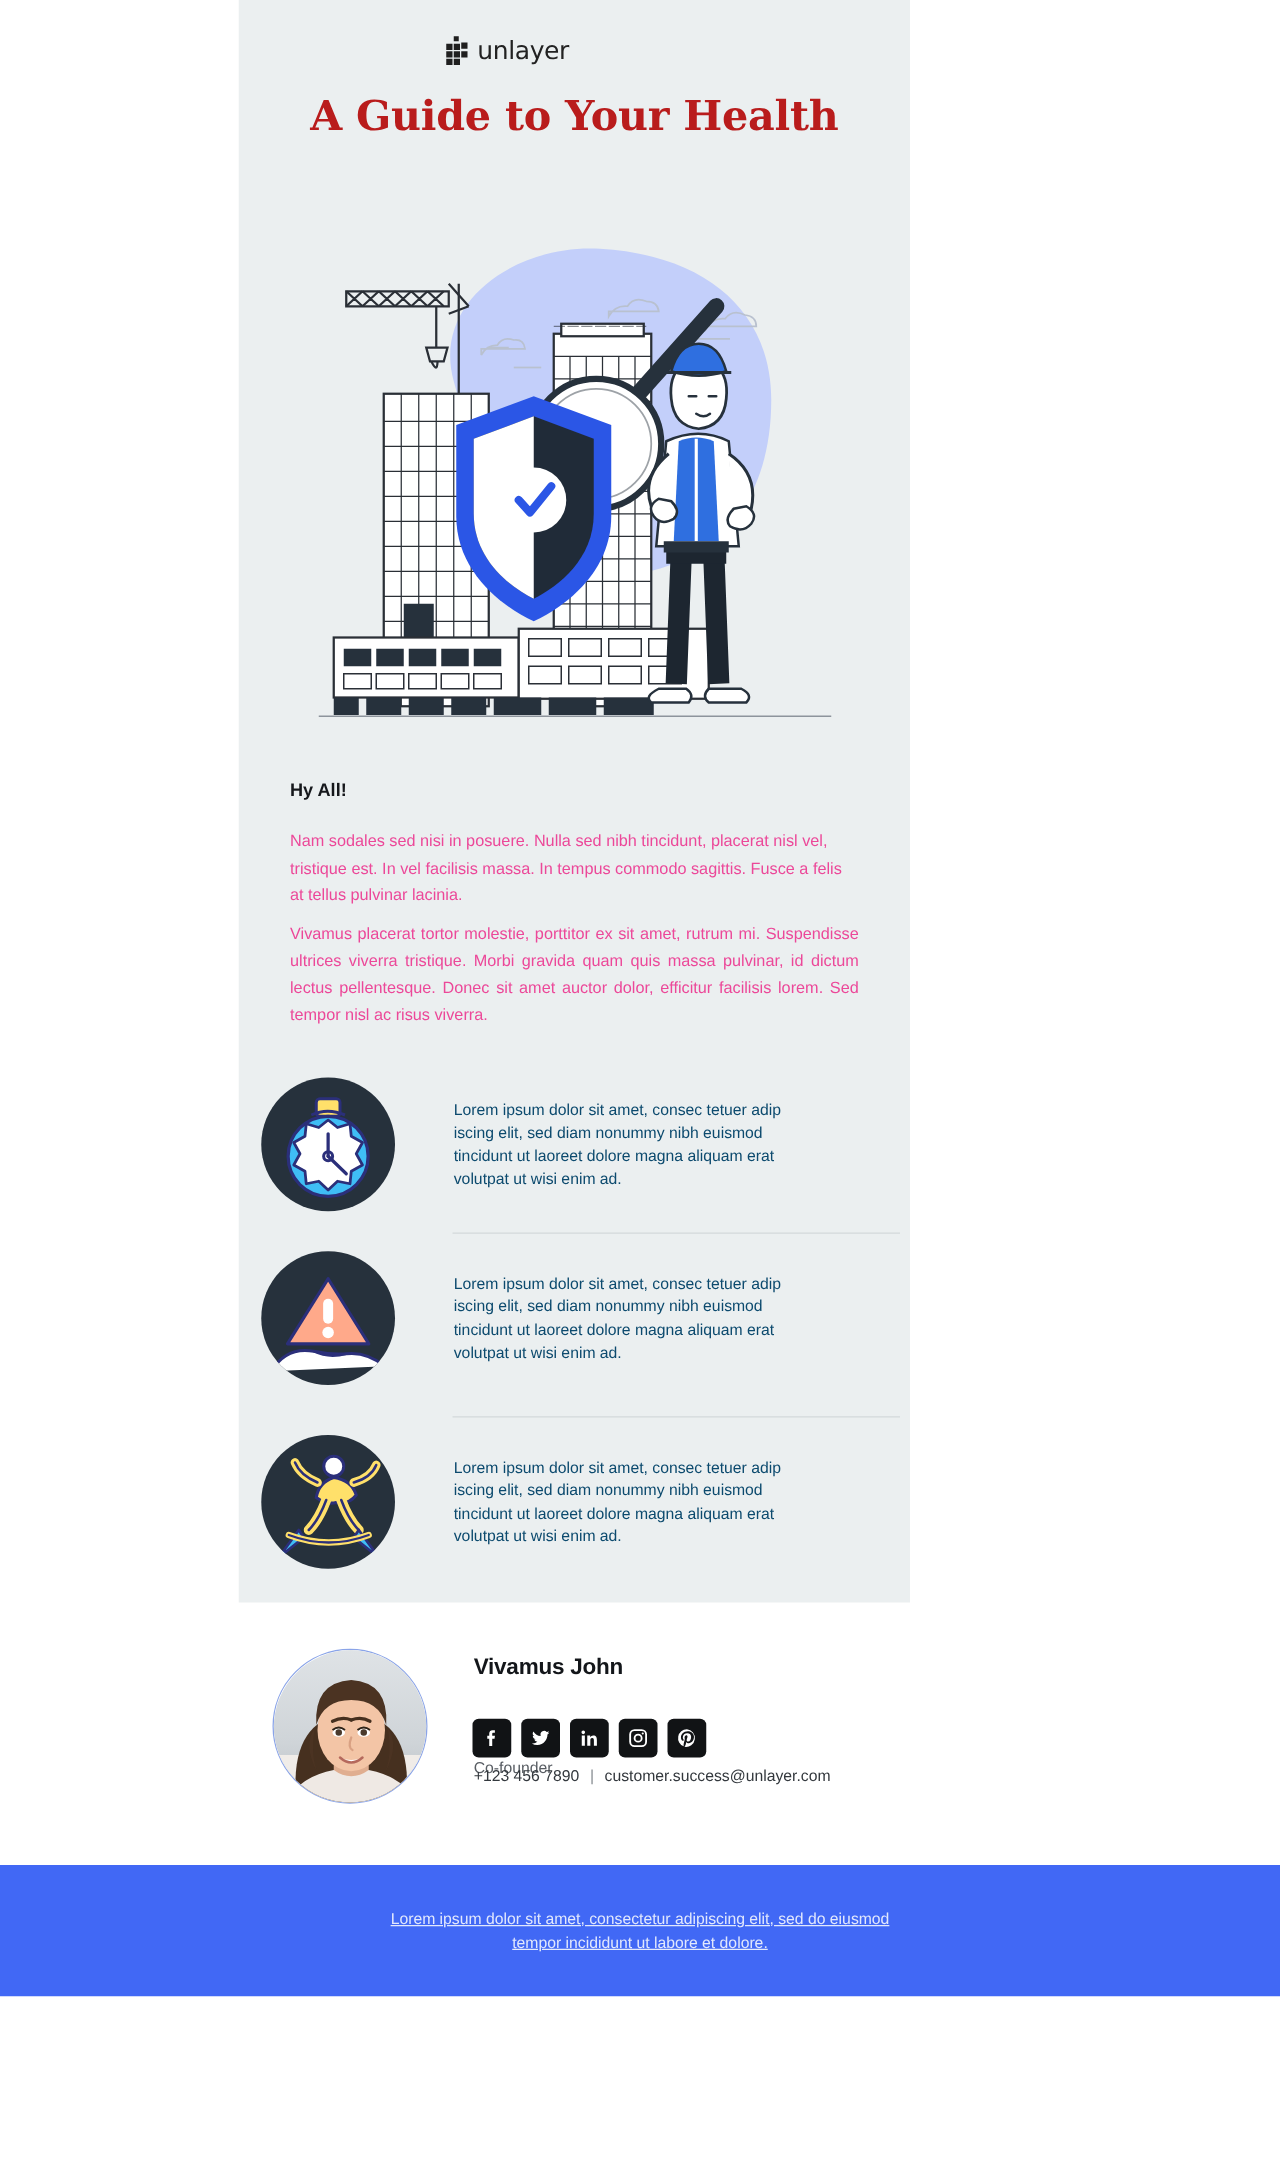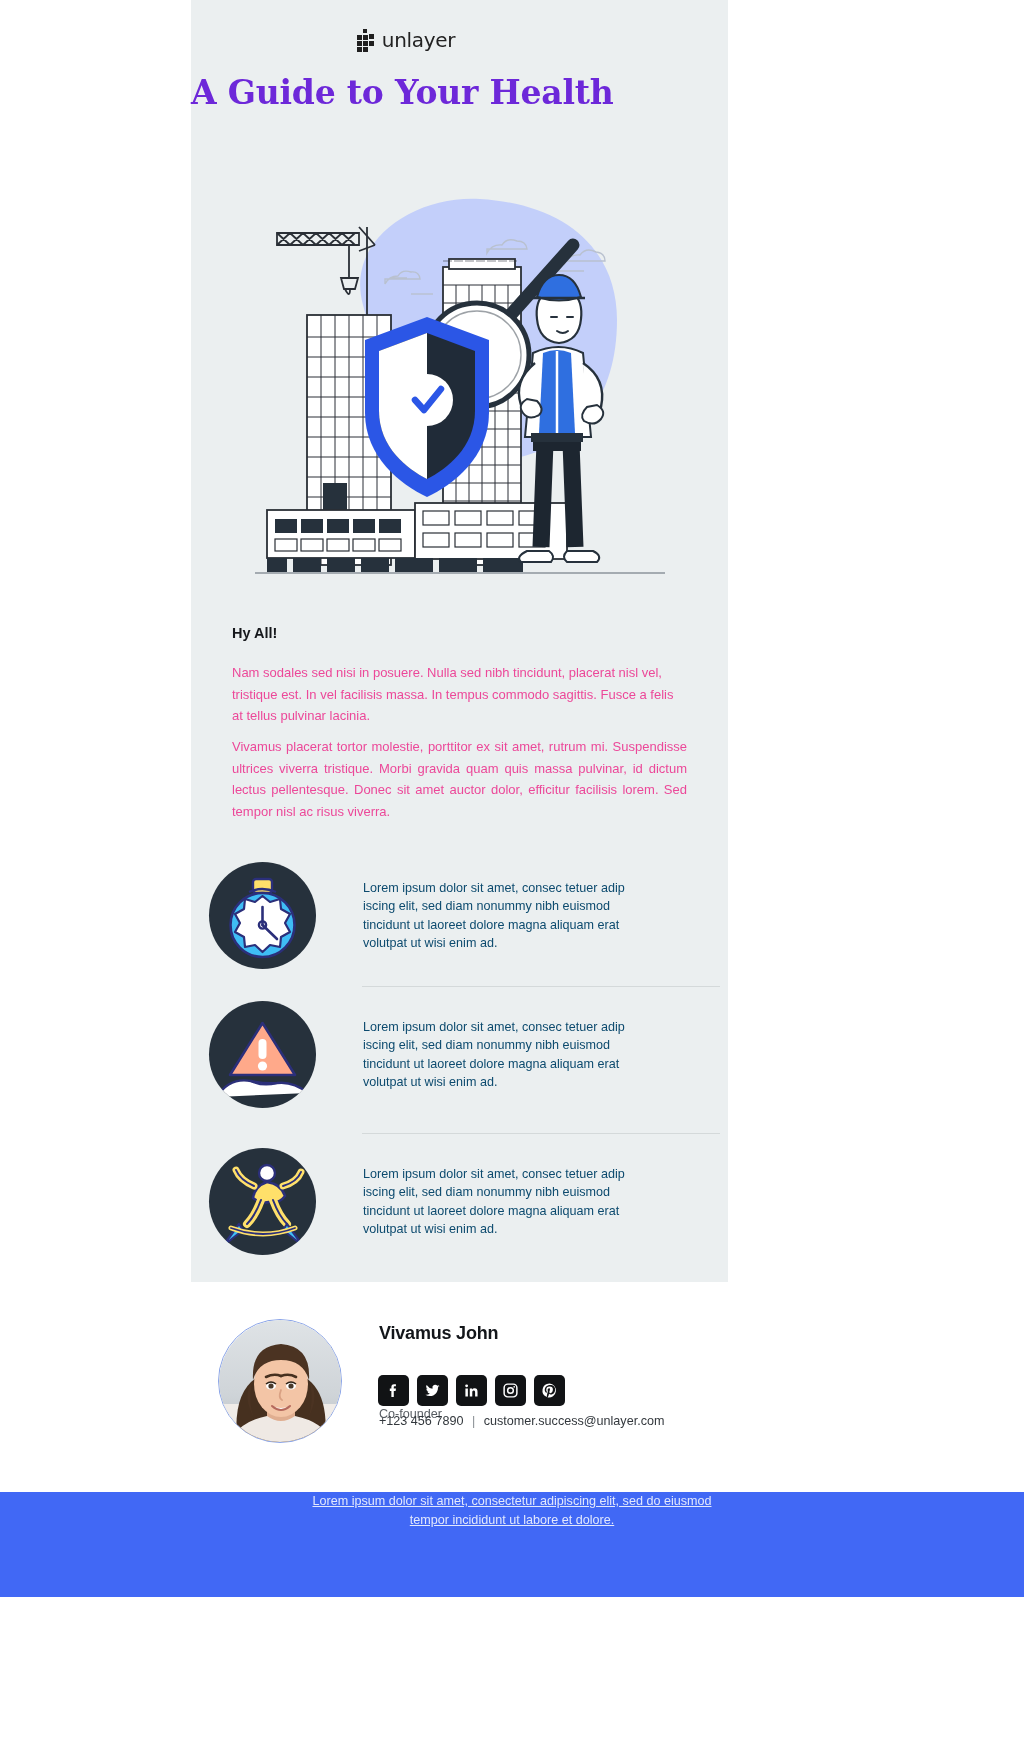--- a/index.html
+++ b/index.html
@@ -17,23 +17,23 @@
   
   .logo-row { position: absolute; left: 191px; top: 28px; width: 427px;
     display: flex; align-items: center; justify-content: center; gap: 7px; }
   .logo-mark { width: 21px; height: 23px; position: relative; }
   .logo-mark i { position: absolute; background: #1f1f1f; display: block; }
   .logo-word { font-family: "DejaVu Sans", sans-serif; font-size: 20px; color: #222; letter-spacing: -0.3px; font-weight: 400; }
 
   
   .title {
     position: absolute; left: 191px; top: 72px; width: 537px;
-    text-align: left;
+    text-align: center;
     font-family: "DejaVu Serif", serif;
-    font-weight: 700; font-size: 33px; line-height: 41px; color: #6d28d9;
+    font-weight: 700; font-size: 33px; line-height: 41px; color: #b91c1c;
     letter-spacing: -0.2px;
   }
 
   
   .illo { position: absolute; left: 245px; top: 185px; width: 430px; height: 410px; }
   .illo svg { display: block; width: 430px; height: 410px; }
 
   
   .greeting { position: absolute; left: 232px; top: 625px; width: 460px;
     font-size: 14.5px; font-weight: 700; color: #16181c; }
@@ -68,21 +68,21 @@
   .socials { position: absolute; left: 378px; top: 1375px; display: flex; gap: 8px; }
   .soc { width: 31px; height: 31px; border-radius: 5px; background: #111315;
     display: flex; align-items: center; justify-content: center; }
   .soc svg { display: block; }
   .sig-contact { position: absolute; left: 379px; top: 1414px;
     font-size: 12.6px; color: #33383d; }
   .sig-contact .sep { color: #888d93; margin: 0 5px; }
 
   
   .footer { position: absolute; left: 0; top: 1492px; width: 1024px; height: 105px;
-    background: #4168f5; display: flex; align-items: flex-start; justify-content: center; }
+    background: #4168f5; display: flex; align-items: center; justify-content: center; }
   .footer-link { font-size: 12.6px; line-height: 19px; color: #e2e8fd;
     text-align: center; width: 440px; text-decoration: underline; cursor: pointer; }
 </style>
 </head>
 <body>
 
 <div class="page">
 
   <div class="panel"></div>
 

